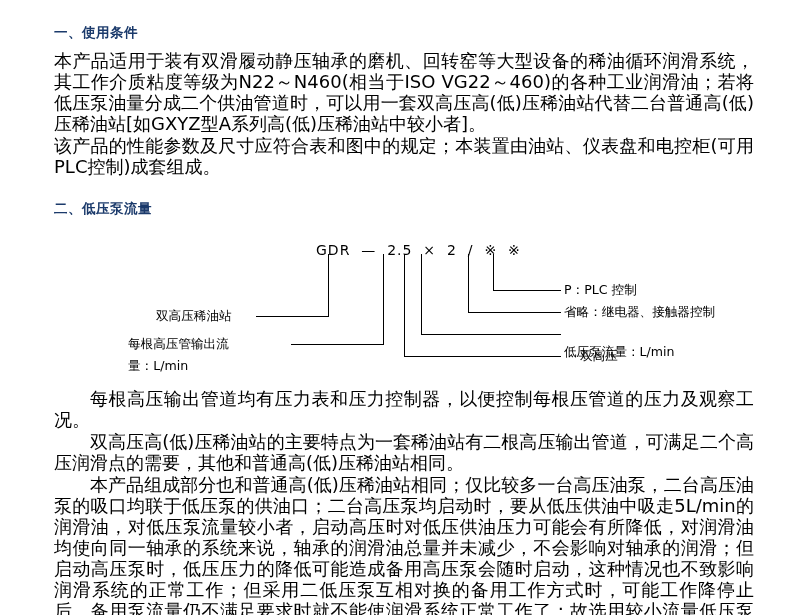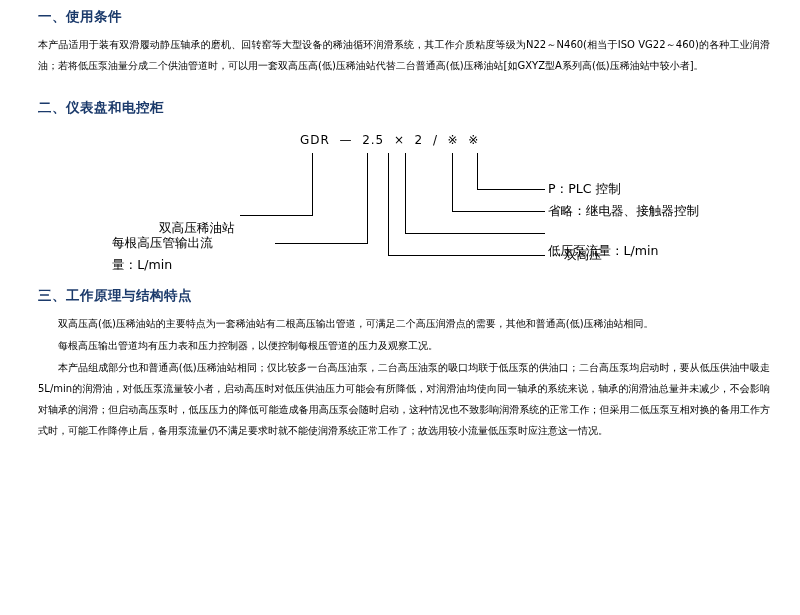--- a/index.html
+++ b/index.html
@@ -11,35 +11,35 @@
     height: 615px;
     background: #ffffff;
     font-family: "DejaVu Sans", "Liberation Sans", sans-serif;
     color: #000000;
     overflow: hidden;
   }
   .page {
     position: relative;
     width: 800px;
     height: 493px;
-    padding: 0;
+    padding: 16px;
     box-sizing: border-box;
   }
   .section-title {
     font-size: 13.5px;
     font-weight: bold;
     color: #1b3a6b;
     margin: 0 0 8px 38px;
     letter-spacing: 0.5px;
   }
   .section-title.first {
     padding-top: 8px;
   }
   .body-text {
-    font-size: 10px;
+    font-size: 18px;
     line-height: 21px;
     color: #000000;
     margin: 0 30px 0 38px;
     text-align: justify;
     text-justify: inter-ideograph;
   }
   .body-text p {
     margin: 0 0 1px 0;
   }
   .indent {
@@ -51,22 +51,22 @@
   
   .diagram {
     position: relative;
     margin: 10px 0 0 0;
     height: 150px;
     font-size: 13px;
   }
   .code-line {
     position: absolute;
     left: 300px;
-    top: 6px;
-    font-size: 12px;
+    top: 14px;
+    font-size: 14px;
     letter-spacing: 1px;
     white-space: nowrap;
   }
   .code-line span { display: inline-block; }
 
   .vline {
     position: absolute;
     width: 1px;
     background: #000;
   }
@@ -82,42 +82,43 @@
   }
 </style>
 </head>
 <body>
 
 <div class="page">
 
   <h2 class="section-title first">一、使用条件</h2>
   <div class="body-text">
     <p>本产品适用于装有双滑履动静压轴承的磨机、回转窑等大型设备的稀油循环润滑系统，其工作介质粘度等级为N22～N460(相当于ISO VG22～460)的各种工业润滑油；若将低压泵油量分成二个供油管道时，可以用一套双高压高(低)压稀油站代替二台普通高(低)压稀油站[如GXYZ型A系列高(低)压稀油站中较小者]。</p>
+    <p>该产品的性能参数及尺寸应符合表和图中的规定；本装置由油站、仪表盘和电控柜(可用PLC控制)成套组成。</p>
   </div>
 
   <div class="gap-md"></div>
 
-  <h2 class="section-title">二、仪表盘和电控柜</h2>
+  <h2 class="section-title">二、低压泵流量</h2>
 
   <div class="diagram">
 
     <div class="code-line">
       <span>GDR</span>&nbsp;
       <span>—</span>&nbsp;
       <span>2.5</span>&nbsp;
       <span>×</span>&nbsp;
       <span>2</span>&nbsp;
       <span>/</span>&nbsp;
       <span>※</span>&nbsp;
       <span>※</span>
     </div>
 
     <div class="vline" style="left:312px; top:26px; height:62px;"></div>
     <div class="hline" style="left:240px; top:88px; width:73px;"></div>
-    <div class="lbl" style="left:140px; top:93px;margin-left:19px;">双高压稀油站</div>
+    <div class="lbl" style="left:140px; top:80px;">双高压稀油站</div>
 
     <div class="vline" style="left:367px; top:26px; height:90px;"></div>
     <div class="hline" style="left:275px; top:116px; width:93px;"></div>
     <div class="lbl" style="left:112px; top:108px;">每根高压管输出流</div>
     <div class="lbl" style="left:112px; top:130px;text-align:right;">量：L/min</div>
 
     <div class="vline" style="left:477px; top:26px; height:36px;"></div>
     <div class="hline" style="left:477px; top:62px; width:68px;"></div>
     <div class="lbl" style="left:548px; top:54px;text-align:right;">P：PLC 控制</div>
 
@@ -129,20 +130,19 @@
     <div class="hline" style="left:405px; top:106px; width:140px;"></div>
     <div class="lbl" style="left:548px; top:116px;">低压泵流量：L/min</div>
 
     <div class="vline" style="left:388px; top:26px; height:102px;"></div>
     <div class="hline" style="left:388px; top:128px; width:157px;"></div>
     <div class="lbl" style="left:564px; top:120px;">双高压</div>
   </div>
 
   <div class="gap-sm"></div>
 
-  <h2 class="section-title">三、工作原理与结构特点</h2>
   <div class="body-text">
+    <p class="indent">每根高压输出管道均有压力表和压力控制器，以便控制每根压管道的压力及观察工况。</p>
     <p class="indent">双高压高(低)压稀油站的主要特点为一套稀油站有二根高压输出管道，可满足二个高压润滑点的需要，其他和普通高(低)压稀油站相同。</p>
-    <p class="indent">每根高压输出管道均有压力表和压力控制器，以便控制每根压管道的压力及观察工况。</p>
     <p class="indent">本产品组成部分也和普通高(低)压稀油站相同；仅比较多一台高压油泵，二台高压油泵的吸口均联于低压泵的供油口；二台高压泵均启动时，要从低压供油中吸走5L/min的润滑油，对低压泵流量较小者，启动高压时对低压供油压力可能会有所降低，对润滑油均使向同一轴承的系统来说，轴承的润滑油总量并未减少，不会影响对轴承的润滑；但启动高压泵时，低压压力的降低可能造成备用高压泵会随时启动，这种情况也不致影响润滑系统的正常工作；但采用二低压泵互相对换的备用工作方式时，可能工作降停止后，备用泵流量仍不满足要求时就不能使润滑系统正常工作了；故选用较小流量低压泵时应注意这一情况。</p>
   </div>
 
 </div>
 
 </body></html>

